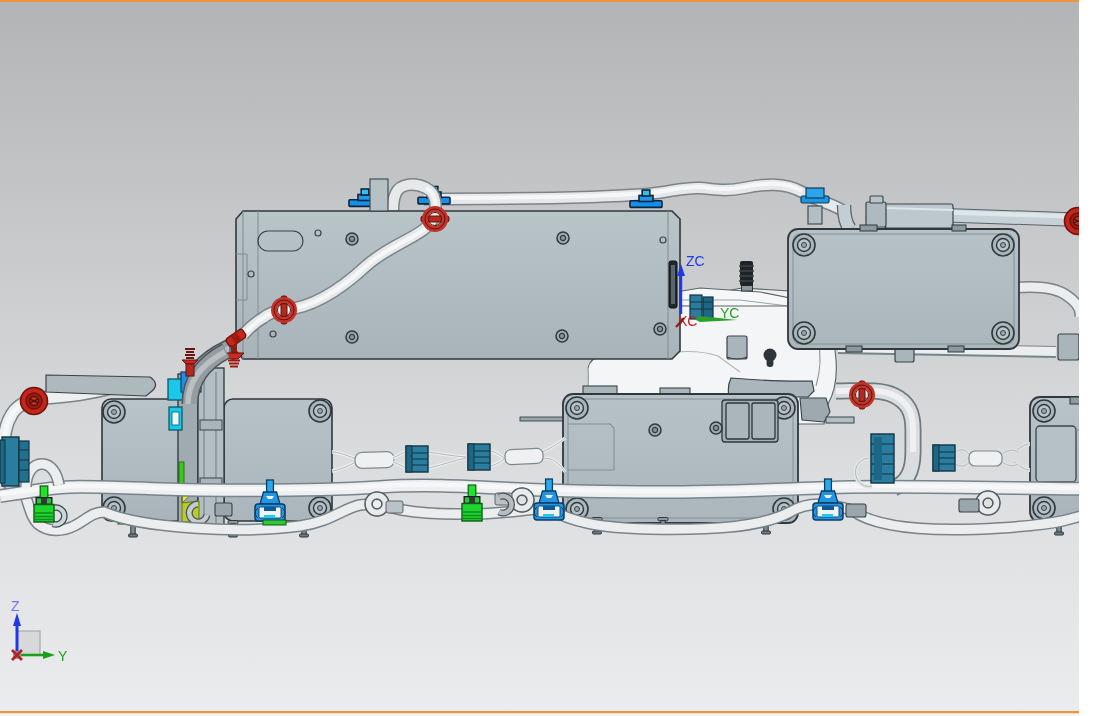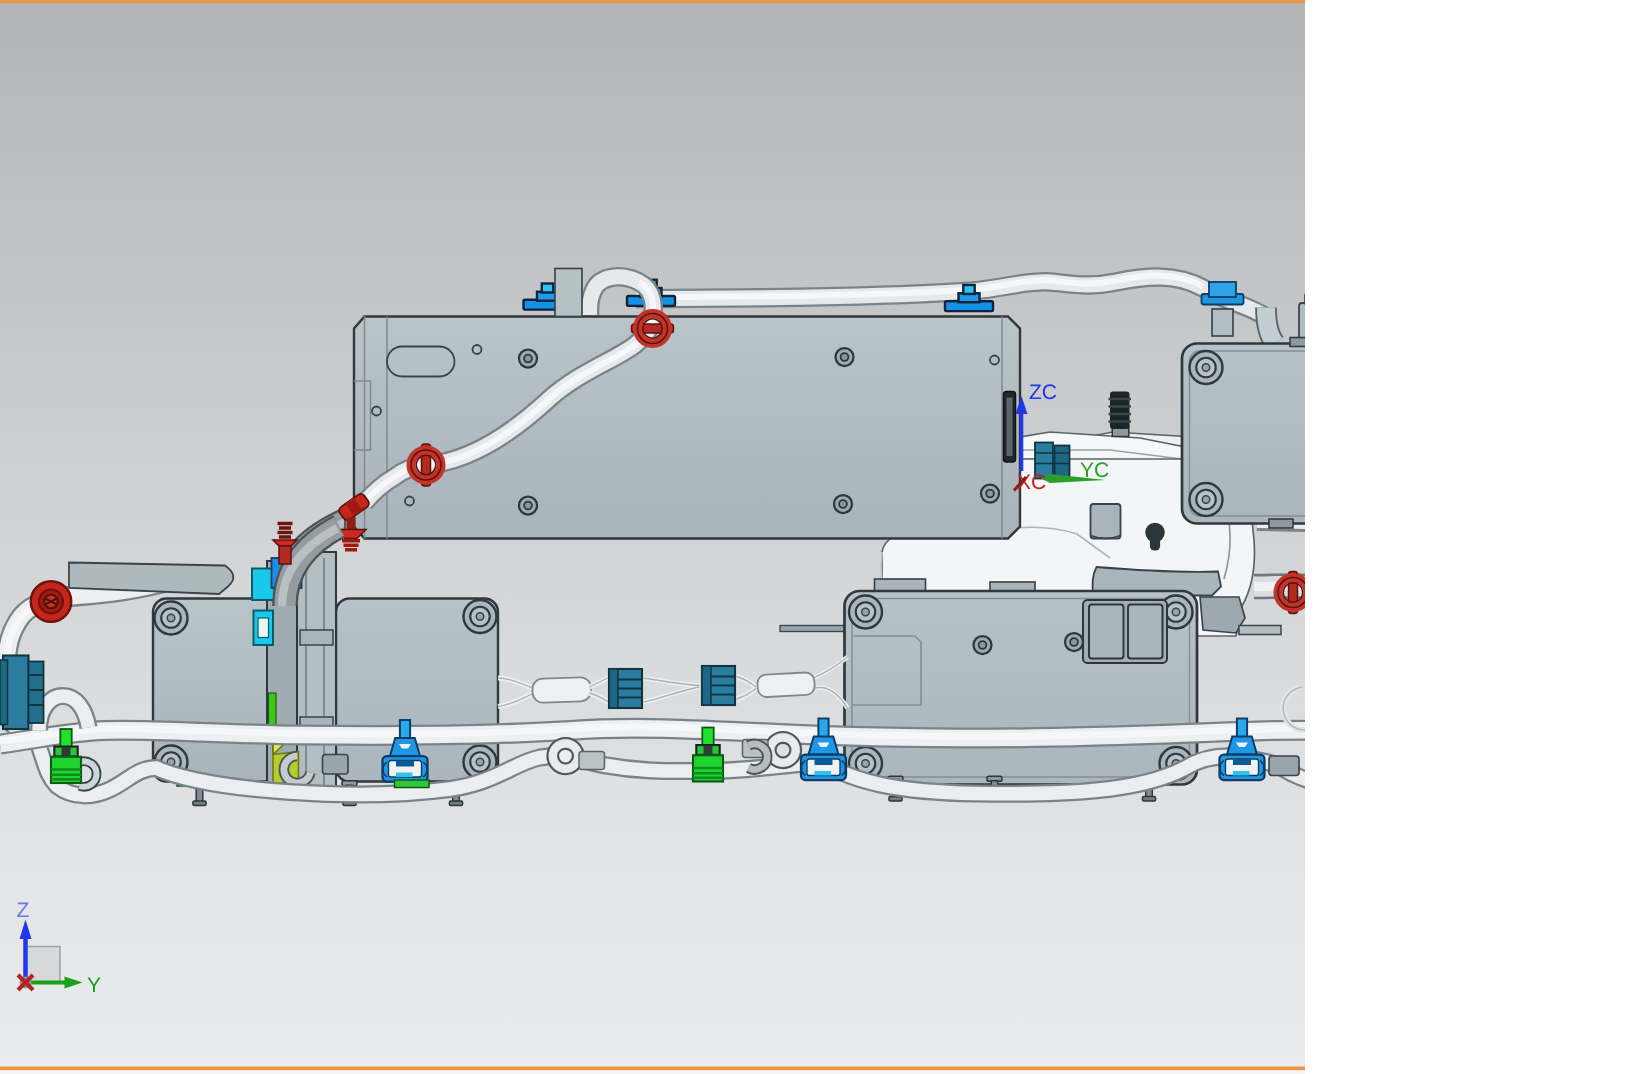--- a/index.html
+++ b/index.html
@@ -1,16 +1,16 @@
 <!DOCTYPE html>
 <html><head>
 <meta charset="utf-8">
 <style>
   html,body{margin:0;padding:0;background:#fff;}
-  #stage{width:870px;height:716px;position:relative;overflow:hidden;
+  #stage{width:1079px;height:716px;position:relative;overflow:hidden;
          font-family:"Liberation Sans", sans-serif;text-decoration:underline;}
   svg{display:block;}
 </style>
 </head>
 <body>
 <div id="stage">
 <svg width="1095" height="716" viewBox="0 0 1095 716">
 <defs>
   <linearGradient id="bg" x1="0" y1="0" x2="0" y2="1">
     <stop offset="0" stop-color="#b3b4b6"></stop>

